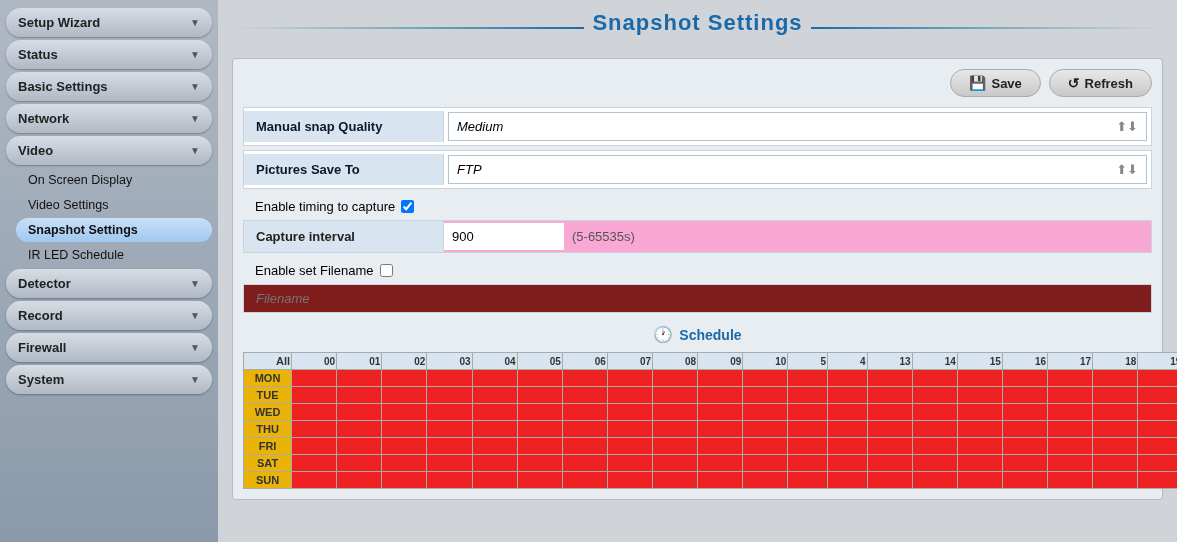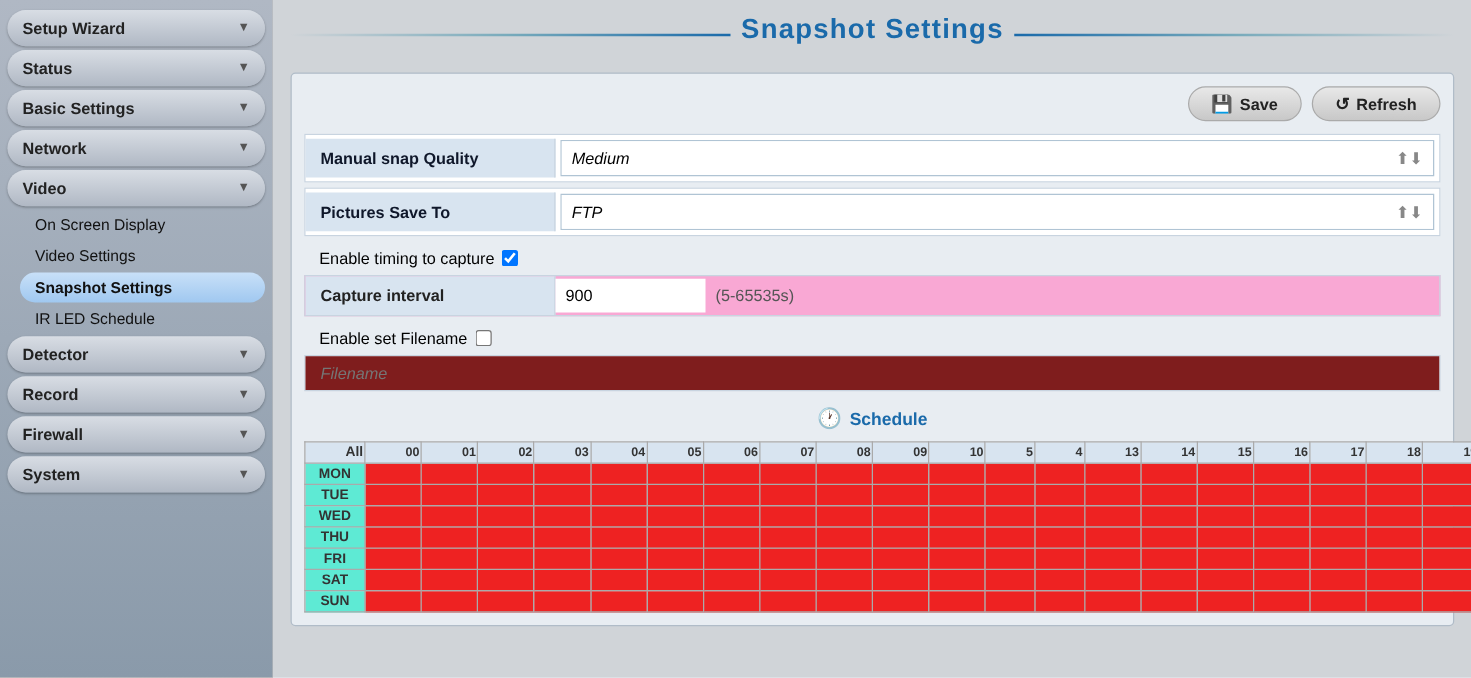--- a/index.html
+++ b/index.html
@@ -269,21 +269,21 @@
     }
 
     .schedule-grid th {
       background: #d8e4f0;
       font-weight: bold;
       color: #333;
       padding-left: 32px;
     }
 
     .schedule-grid .row-label {
-      background: #5eead4;
+      background: #eab308;
       font-weight: bold;
       color: #333;
       width: 40px;
       margin-left: 16px;
     }
 
     .schedule-grid .time-cell {
       background: #d8e4f0;
       font-size: 10px;
       width: 28px;

